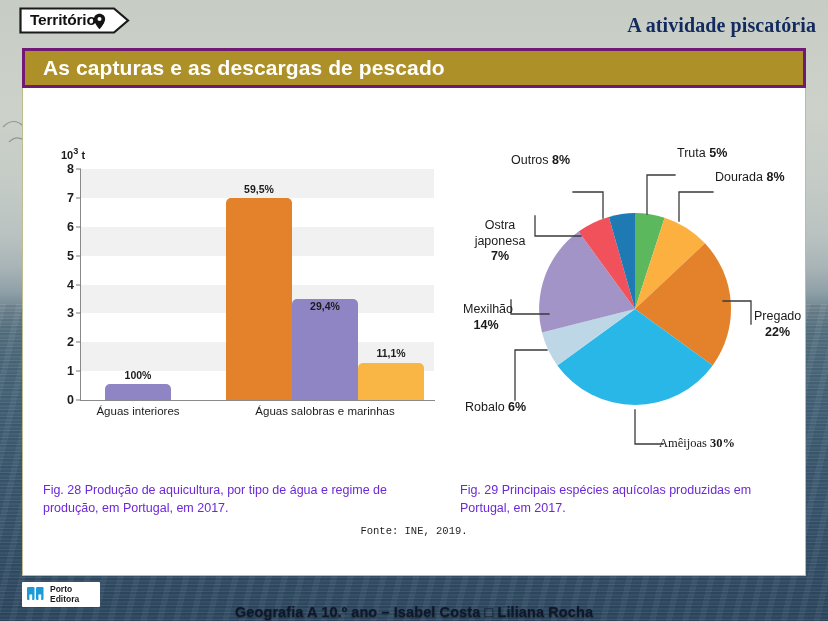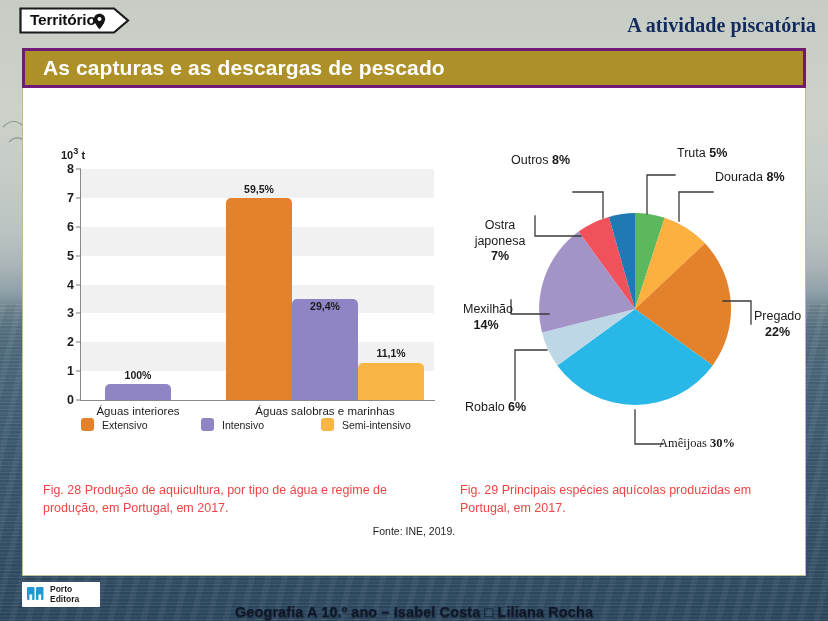--- a/index.html
+++ b/index.html
@@ -235,32 +235,33 @@
     line-height: 1.25;
     white-space: nowrap;
   }
   .pie-label b { font-weight: bold; }
   .pie-label.multiline { white-space: normal; width: 66px; text-align: center; }
 
   
   .caption {
     position: absolute;
     font-size: 12.5px;
-    color: #ef4444;
+    color: #6d28d9;
     line-height: 1.45;
   }
   .caption-left  { left: 20px;  top: 393px; width: 370px; }
   .caption-right { left: 437px; top: 393px; width: 330px; }
   .source {
     position: absolute;
     left: 0; right: 0;
     top: 437px;
     text-align: center;
     font-size: 10.5px;
     color: #1f1f1f;
+    font-family: Liberation Mono, monospace;
   }
 
   
   .porto-logo {
     position: absolute;
     left: 22px; bottom: 14px;
     width: 78px; height: 25px;
     background: #ffffff;
     border-radius: 1px;
     z-index: 6;
@@ -366,34 +367,20 @@
       <div class="bar" style="left:211px; width:66px; height:101.1px; background:#8f85c4;"></div>
       <div class="bar-label" style="left:244px; top:131px;">29,4%</div>
 
       <div class="bar" style="left:277px; width:66px; height:37.5px; background:#f9b644;"></div>
       <div class="bar-label" style="left:310px; top:178px;">11,1%</div>
 
       <div class="cat-label" style="left:57px; top:236px;">Águas interiores</div>
       <div class="cat-label" style="left:244px; top:236px;">Águas salobras e marinhas</div>
     </div>
 
-    <div class="legend">
-      <div class="legend-item">
-        <span class="legend-swatch" style="background:#e3822a;"></span>
-        <span class="legend-text">Extensivo</span>
-      </div>
-      <div class="legend-item">
-        <span class="legend-swatch" style="background:#8f85c4;"></span>
-        <span class="legend-text">Intensivo</span>
-      </div>
-      <div class="legend-item">
-        <span class="legend-swatch" style="background:#f9b644;"></span>
-        <span class="legend-text">Semi-intensivo</span>
-      </div>
-    </div>
   </div>
 
   <div class="pie-area">
     <svg class="pie-svg" width="346" height="360" viewBox="0 0 346 360">
 
       <path d="M174 181 L174 85 A96 96 0 0 1 203.66 89.69 Z" fill="#5cb85c"></path>
 
       <path d="M174 181 L203.66 89.69 A96 96 0 0 1 243.98 115.27 Z" fill="#fbb040"></path>
 
       <path d="M174 181 L243.98 115.27 A96 96 0 0 1 251.66 237.43 Z" fill="#e3822a"></path>

